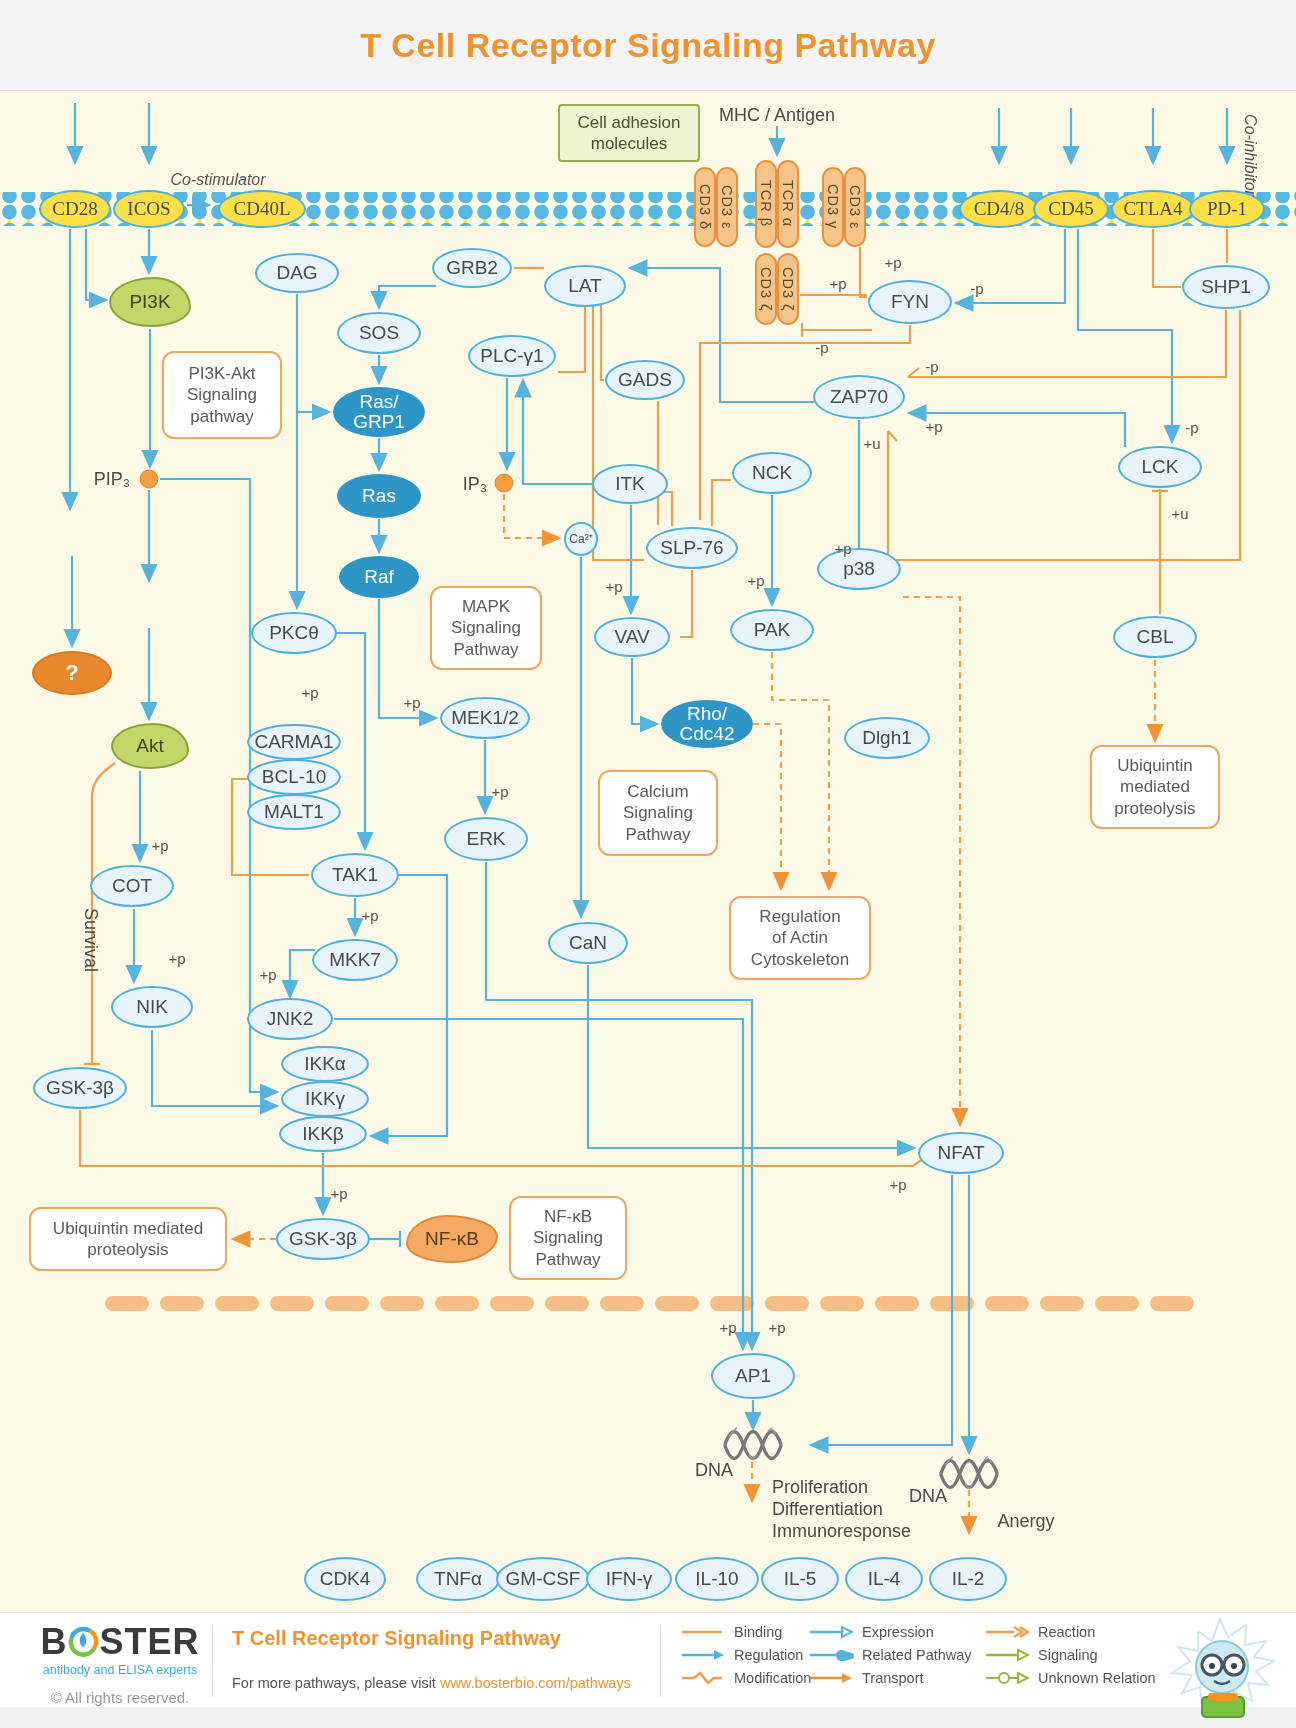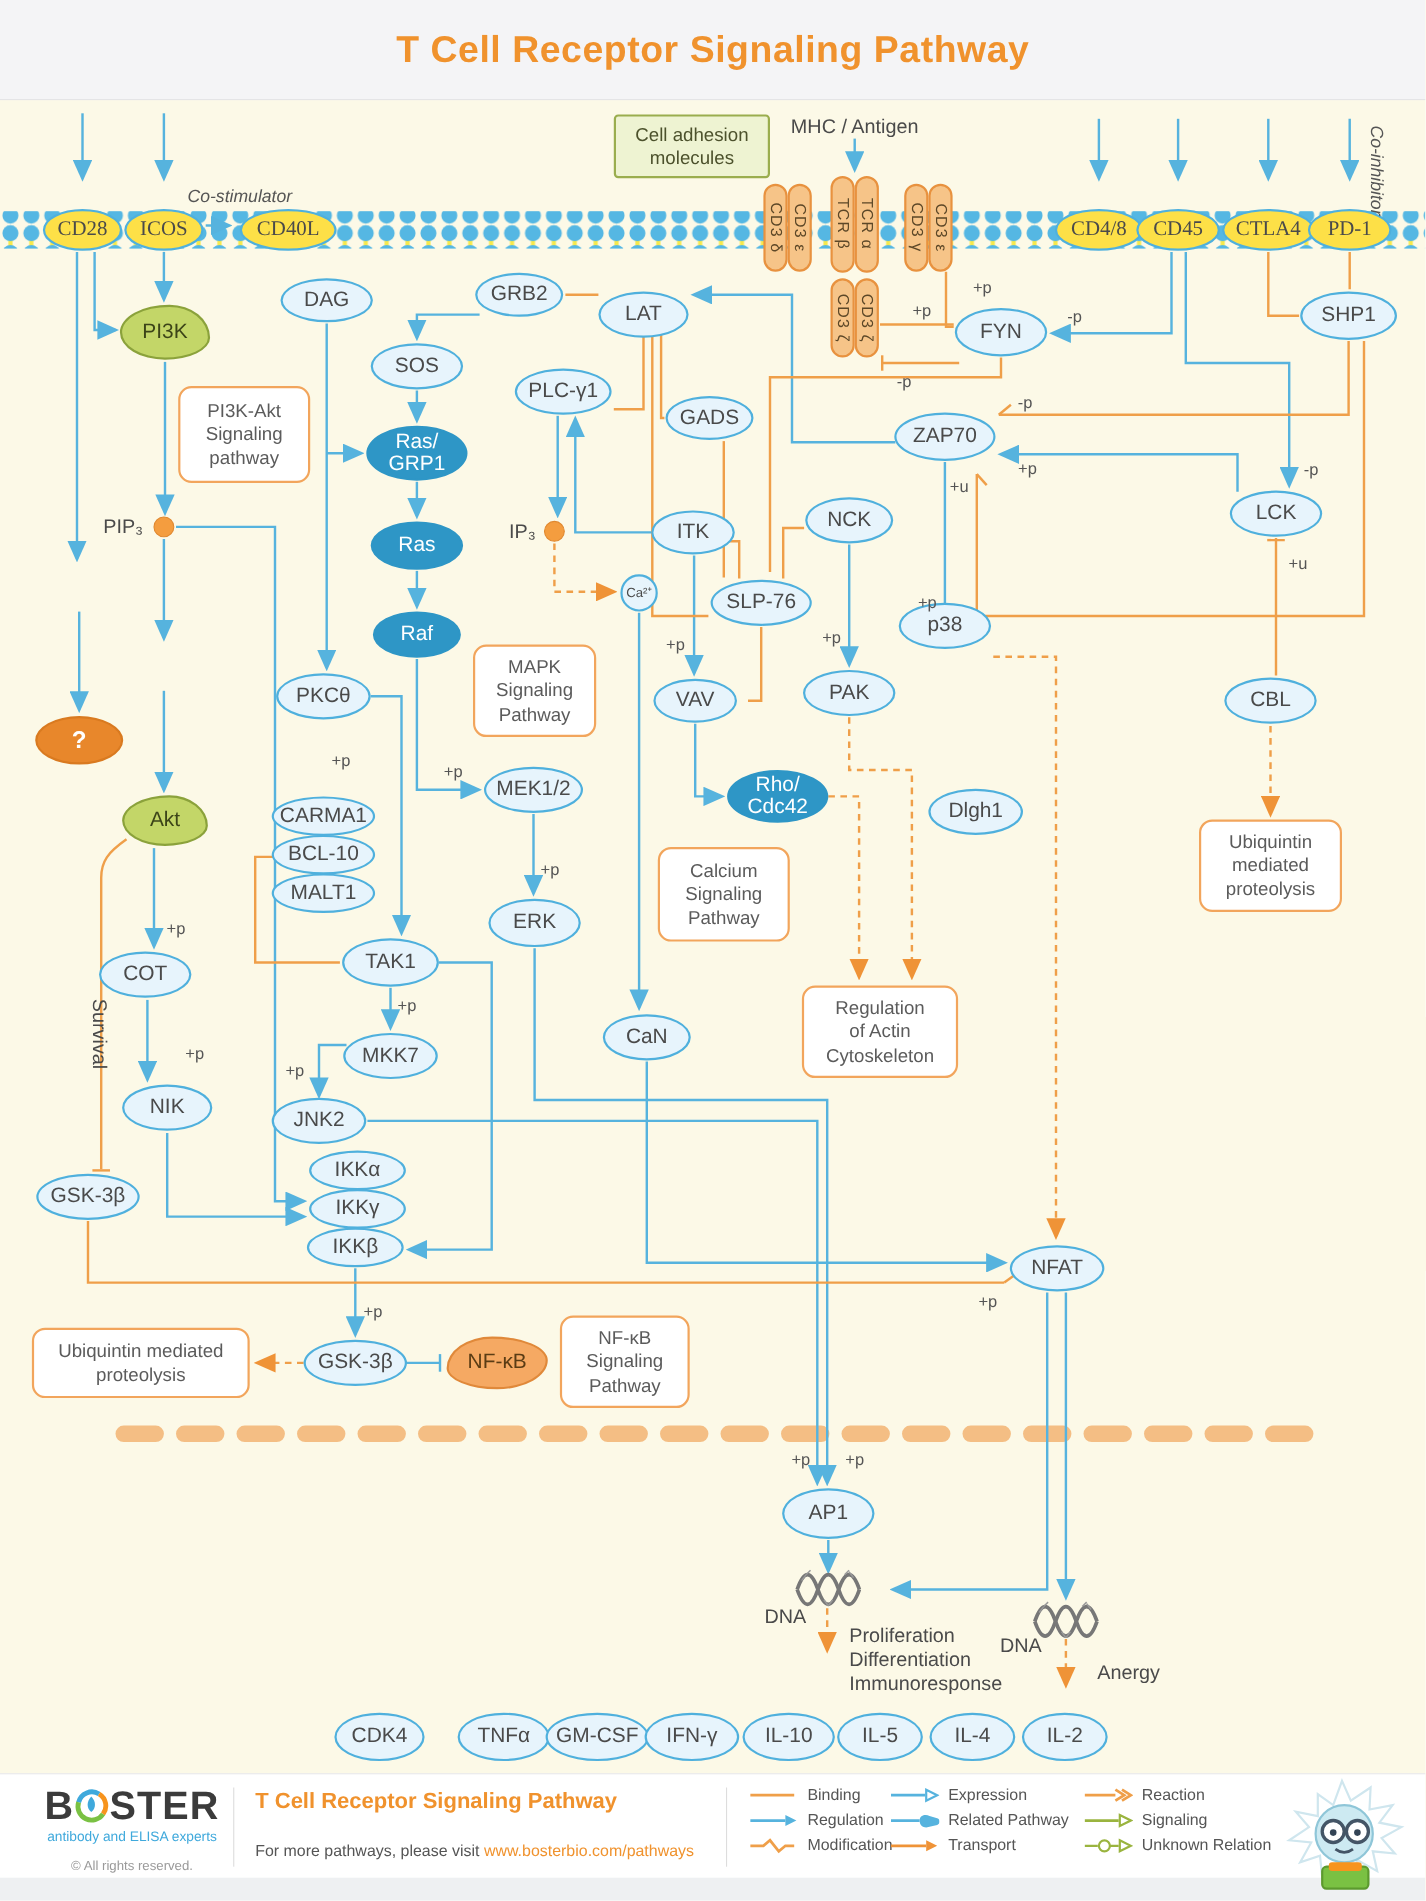--- a/index.html
+++ b/index.html
@@ -28,21 +28,21 @@
   .ann.big{font-size:18px;color:#4a4a4a;}
   .ann.ital{font-style:italic;font-size:16px;}
   .ann.rot{transform:translate(-50%,-50%) rotate(90deg);}
   .ann.left{transform:translate(0,-50%);}
   #ftr{position:absolute;left:0;top:1612px;width:1296px;height:116px;background:#fff;border-top:1px solid #e8e8e8;}
   #ftr .strip{position:absolute;left:0;top:94px;width:1296px;height:22px;background:#eef0f2;}
   .vdiv{position:absolute;top:12px;height:72px;width:1px;background:#ddd;}
   #logo{position:absolute;left:30px;top:8px;width:180px;text-align:center;}
   #logo .big{font-size:36px;font-weight:bold;color:#3b3b3b;letter-spacing:1px;display:flex;align-items:center;justify-content:center;}
   #logo .sub{font-size:12.5px;color:#3fa9dc;margin-top:0px;}
-  #logo .cp{font-size:12px;color:#9a9a9a;margin-top:12px;}
+  #logo .cp{font-size:15px;color:#9a9a9a;margin-top:12px;}
   #ft-title{position:absolute;left:232px;top:14px;color:#f0922d;font-size:20px;font-weight:bold;}
   #ft-link{position:absolute;left:232px;top:62px;font-size:14.5px;color:#555;}
   #ft-link a{color:#f0922d;text-decoration:none;}
   .lgd{position:absolute;display:flex;align-items:center;gap:8px;font-size:14.5px;color:#555;}
   .lgd svg{flex:0 0 auto;}
 </style>
 </head>
 <body>
 
 <div id="stage">

